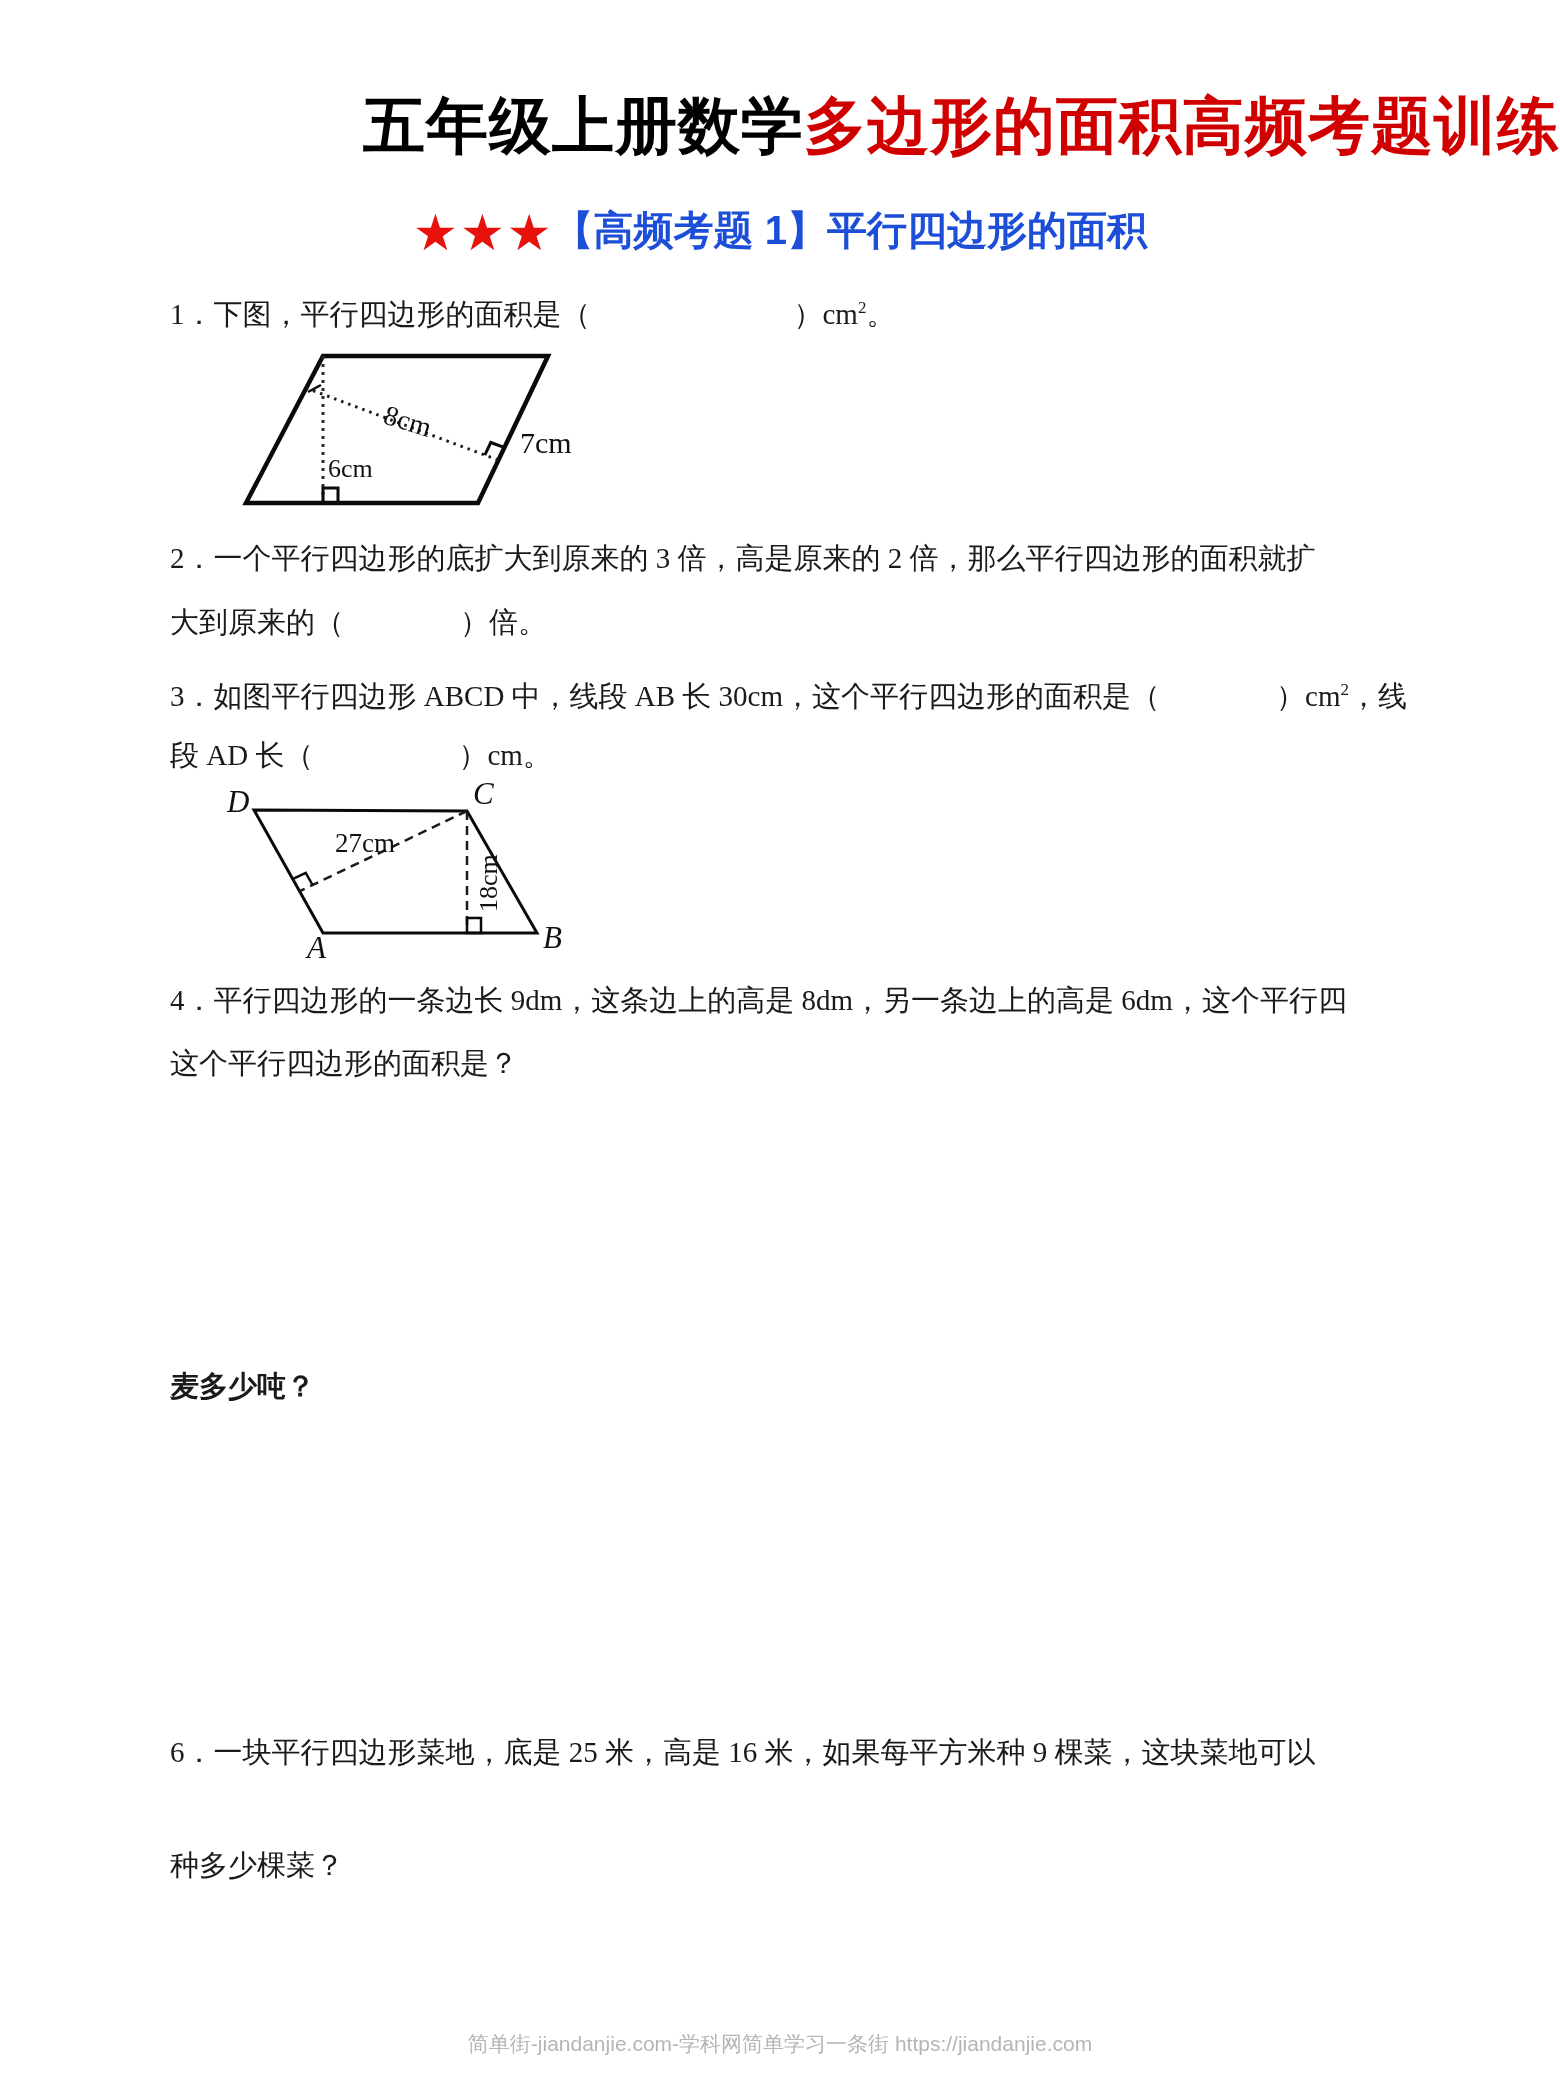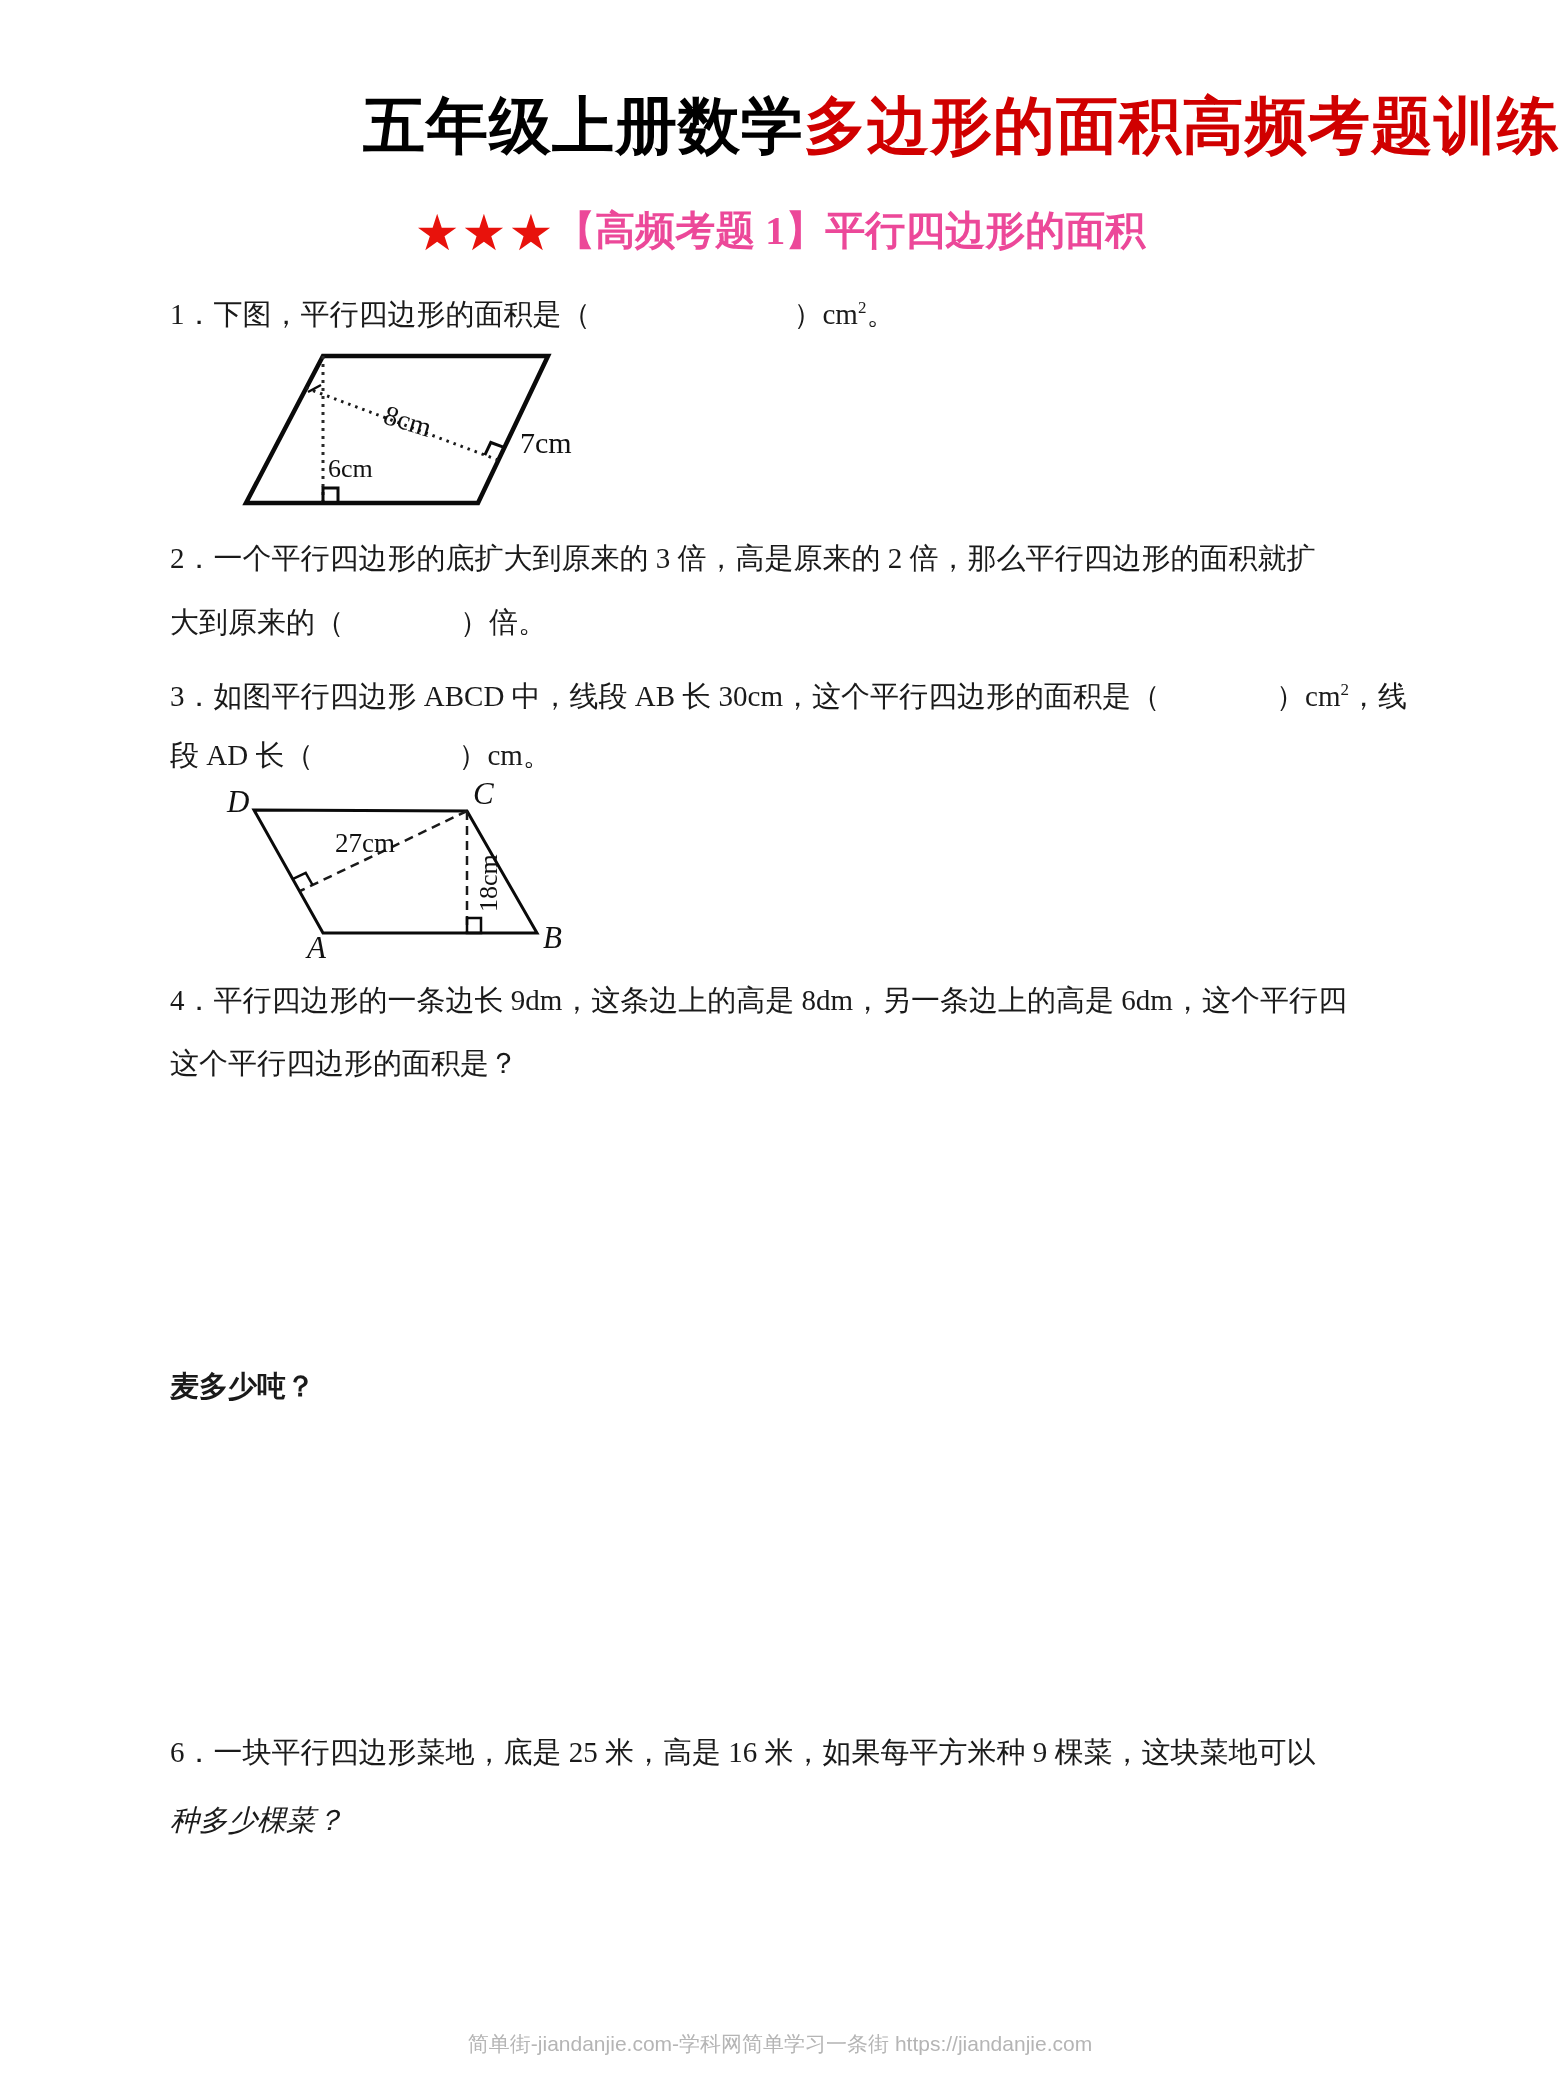--- a/index.html
+++ b/index.html
@@ -28,24 +28,24 @@
     text-align:center;white-space:nowrap;
   }
   .stars{
     color:#e8120c;
     font-size:50px;
     vertical-align:-6px;
     letter-spacing:2px;
     font-family:"DejaVu Sans",sans-serif;
   }
   .heading-text{
-    color:#ec4899;
+    color:#1d4ed8;
     font-size:40px;
     font-weight:bold;
-    font-family:Liberation Serif, serif;
+    font-family:Liberation Sans, sans-serif;
   }
   .qline{
     position:absolute;left:170px;width:1240px;
     font-size:29px;line-height:34px;
     white-space:nowrap;
   }
   .qline sup{font-size:17px;}
   .figure{position:absolute;}
   .figure svg{display:block;}
   .fig-label{
@@ -119,17 +119,17 @@
       <text class="fig-label" font-size="26" transform="translate(322,132) rotate(-90)">18cm</text>
     </svg>
   </div>
 
   <div class="qline" style="top:983px;">4．平行四边形的一条边长 9dm，这条边上的高是 8dm，另一条边上的高是 6dm，这个平行四</div>
   <div class="qline" style="top:1046px;">这个平行四边形的面积是？</div>
 
   <div class="qline" style="top:1369px;font-weight:bold;">麦多少吨？</div>
 
   <div class="qline" style="top:1710px;margin-top:25px;">6．一块平行四边形菜地，底是 25 米，高是 16 米，如果每平方米种 9 棵菜，这块菜地可以</div>
-  <div class="qline" style="top:1803px;font-style:italic;">种多少棵菜？</div>
+  <div class="qline" style="top:1848px;">种多少棵菜？</div>
 
   <div class="footer">简单街-jiandanjie.com-学科网简单学习一条街 https://jiandanjie.com</div>
 
 </div>
 
 </body></html>

